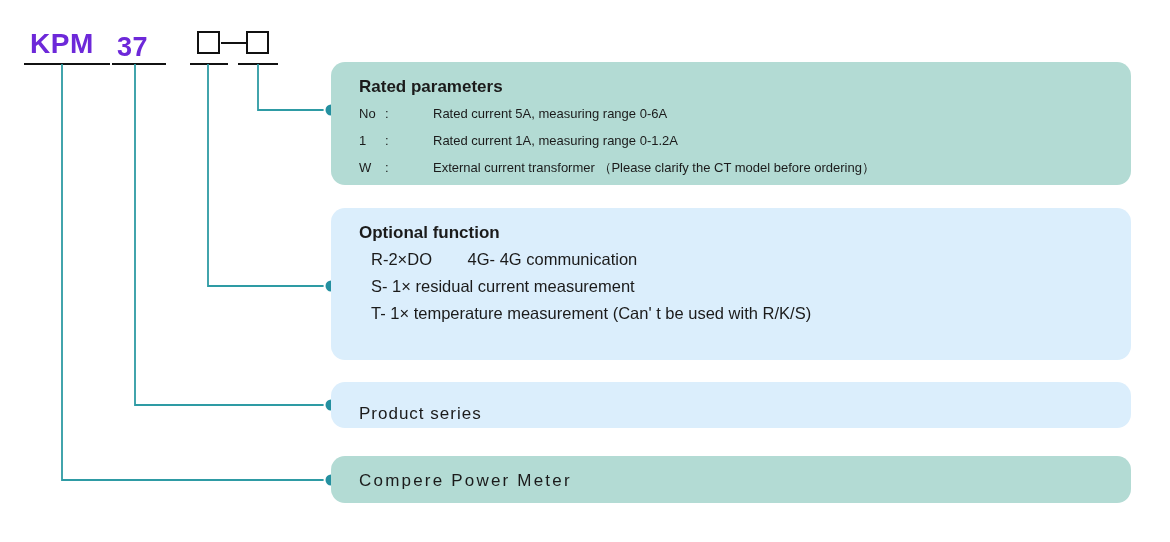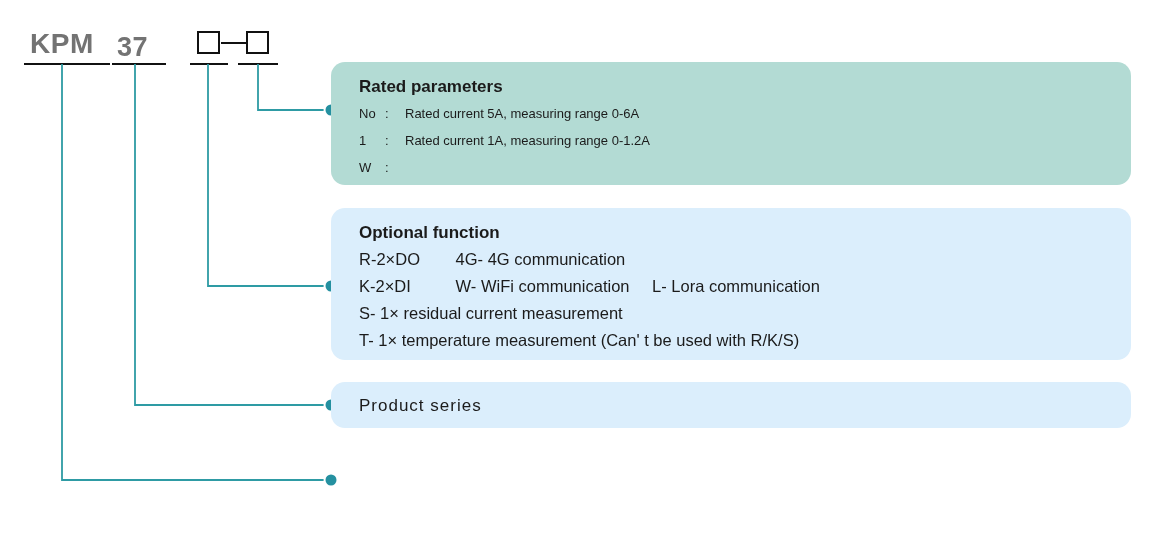--- a/index.html
+++ b/index.html
@@ -12,21 +12,21 @@
     width:1170px;
     height:542px;
     overflow:hidden;
     background:#ffffff;
   }
 
   
   .code-seg{
     position:absolute;
     font-weight:bold;
-    color:#737373;
+    color:#6d28d9;
     letter-spacing:.5px;
     white-space:nowrap;
   }
   #code-kpm{ left:30px;  top:28px; font-size:28px; }
   #code-37 { left:117px; top:32px; font-size:27px; }
 
   .code-square{
     position:absolute;
     width:23px;height:23px;
     border:2px solid #111111;
@@ -102,48 +102,49 @@
   }
   .callout-line .code{
     display:inline-block;
     min-width:26px;
   }
   .callout-line .colon{
     display:inline-block;
     width:20px;
     text-align:left;
   }
-  .callout-line .desc{ display:inline-block; }
+  .callout-line .desc{ display:inline-block;margin-left:28px; }
 
   
   .opt-line{
     font-size:16.5px;
     color:#1b1b1b;
     line-height:27px;
     white-space:nowrap;
+    margin-left:12px;
   }
   .opt-line .col-a{
     display:inline-block;
     width:92px;
   }
   .opt-line .col-b{
     display:inline-block;
     margin-right:18px;
   }
 
   
   .single-label{
     font-size:17px;
     color:#1b1b1b;
     letter-spacing:1px;
     line-height:22px;
     white-space:nowrap;
   }
   .single-label.wide{ letter-spacing:2.2px; }
-  #box-series  .single-label{ padding-top:1px; }
+  #box-series  .single-label{ padding-top:1px;margin-top:8px; }
   #box-meter   .single-label{ padding-top:2px; }
 </style>
 </head>
 <body>
 
 <div id="stage">
 
   <div class="code-seg" id="code-kpm">KPM</div>
 
   <div class="code-seg" id="code-37">37</div>
@@ -193,47 +194,47 @@
 
     <div class="callout-line">
       <span class="code">1</span>
       <span class="colon">:</span>
       <span class="desc">Rated current 1A, measuring range 0-1.2A</span>
     </div>
 
     <div class="callout-line">
       <span class="code">W</span>
       <span class="colon">:</span>
+      <span class="desc">External current transformer （Please clarify the CT model before ordering）</span>
     </div>
   </div>
 
   <div class="callout blue" id="box-optional">
     <div class="shadow-strip"></div>
 
     <div class="callout-title">Optional function</div>
 
     <div class="opt-line">
       <span class="col-a">R-2×DO</span>
       <span class="col-b">4G- 4G communication</span>
     </div>
 
-    <div class="opt-line">
-      <span class="col-a">K-2×DI</span>
-      <span class="col-b">W- WiFi communication</span>
-      <span class="col-b">L- Lora communication</span>
-    </div>
 
     <div class="opt-line">
       <span>S- 1× residual current measurement</span>
     </div>
 
     <div class="opt-line">
       <span>T- 1× temperature measurement (Can' t be used with R/K/S)</span>
     </div>
   </div>
 
   <div class="callout blue" id="box-series">
     <div class="shadow-strip"></div>
     <div class="single-label">Product series</div>
   </div>
 
+  <div class="callout green" id="box-meter">
+    <div class="shadow-strip"></div>
+    <div class="single-label wide">Compere  Power  Meter</div>
+  </div>
 
 </div>
 
 </body></html>

